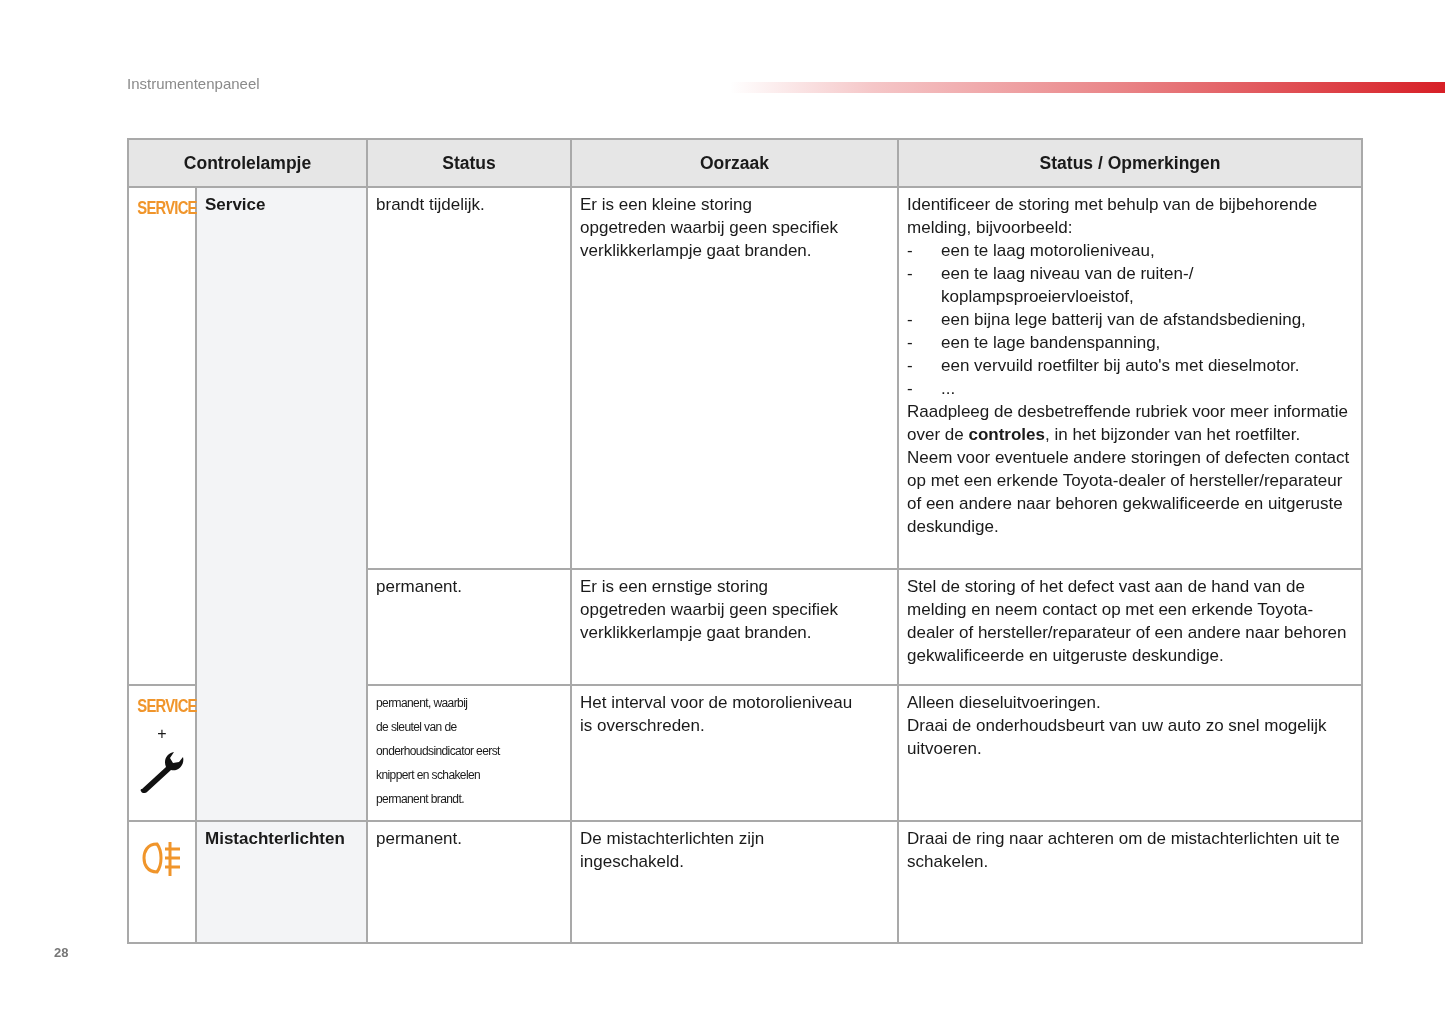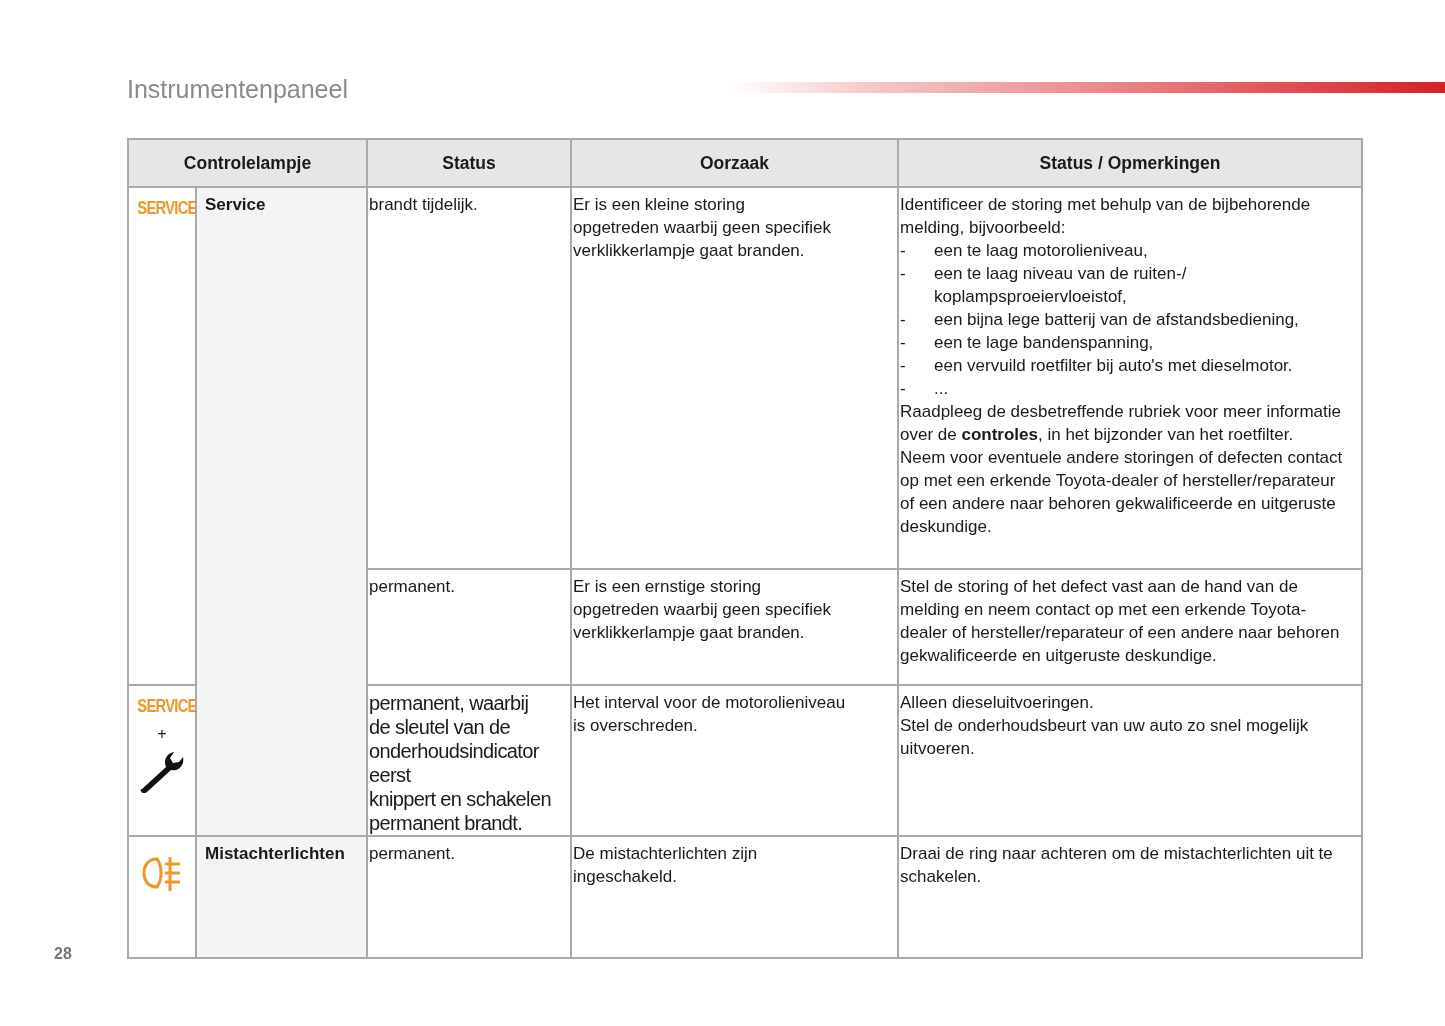--- a/index.html
+++ b/index.html
@@ -1,28 +1,28 @@
 <!DOCTYPE html>
 <html><head>
 <meta charset="utf-8">
 <style>
   html,body{margin:0;padding:0;background:#fff;}
   body{width:1445px;height:1026px;position:relative;overflow:hidden;font-family:"Liberation Sans",sans-serif;color:#1a1a1a;}
-  .section-title{position:absolute;left:127px;top:75px;font-size:25px;color:#8a8a8a;}
+  .section-title{position:absolute;left:127px;top:75px;font-size:15px;color:#8a8a8a;}
   .red-bar{position:absolute;left:730px;top:82px;width:715px;height:11px;
     background:linear-gradient(to right,rgba(215,30,35,0) 0%,rgba(215,30,35,0.25) 20%,rgba(215,30,35,0.55) 55%,#d71f26 100%);}
-  .page-number{position:absolute;left:54px;top:945px;font-size:16px;font-weight:bold;color:#777;}
+  .page-number{position:absolute;left:54px;top:945px;font-size:13px;font-weight:bold;color:#777;}
   table.grid{position:absolute;left:127px;top:138px;border-collapse:collapse;table-layout:fixed;width:1234px;}
   table.grid td, table.grid th{border:2px solid #a9a9a9;vertical-align:top;font-size:17px;line-height:23px;padding:0;margin-left:32px;}
   table.grid th{background:#e6e6e6;font-weight:bold;height:46px;vertical-align:middle;text-align:center;font-size:17.5px;}
   .icon-cell{text-align:center;}
   .name-cell{background:#f3f4f6;}
   .name{font-weight:bold;padding:5px 8px 0 8px;display:block;}
-  .txt{padding:5px 8px 0 1px;}
-  .narrow{font-size:20px;letter-spacing:-0.6px;line-height:24px;}
+  .txt{padding:5px 8px 0 8px;}
+  .narrow{font-size:12px;letter-spacing:-0.6px;line-height:24px;}
   .service-badge{display:inline-block;color:#f0952b;font-weight:bold;font-size:19px;letter-spacing:-1px;transform:scaleX(0.78);transform-origin:center;margin-top:8px;font-family:"Liberation Sans Narrow","Liberation Sans",sans-serif;}
   .plus{display:block;font-size:16px;margin-top:4px;}
   .dash-list{margin:0;padding:0;list-style:none;}
   .dash-list li{position:relative;padding-left:34px;}
   .dash-list li::before{content:"-";position:absolute;left:0;}
   b.inline{font-weight:bold;}
 </style>
 </head>
 <body>
 
@@ -114,21 +114,21 @@
     </td>
     <td>
       <div class="txt">
         <div>Het interval voor de motorolieniveau</div>
         <div>is overschreden.</div>
       </div>
     </td>
     <td>
       <div class="txt">
         <div>Alleen dieseluitvoeringen.</div>
-        <div>Stel de onderhoudsbeurt van uw auto zo snel mogelijk uitvoeren.</div>
+        <div>Draai de onderhoudsbeurt van uw auto zo snel mogelijk uitvoeren.</div>
       </div>
     </td>
   </tr>
 
   <tr style="height:122px;">
     <td class="icon-cell">
       <svg width="46" height="42" viewBox="0 0 46 42" style="margin-top:16px;">
         <path d="M18 6 C8 6 5 14 5 20 C5 26 8 34 18 34 C21 30 22 26 22 20 C22 14 21 10 18 6 Z" fill="none" stroke="#f0952b" stroke-width="3"></path>
         <line x1="31" y1="4" x2="31" y2="38" stroke="#f0952b" stroke-width="3"></line>
         <line x1="26" y1="11" x2="41" y2="11" stroke="#f0952b" stroke-width="3"></line>

